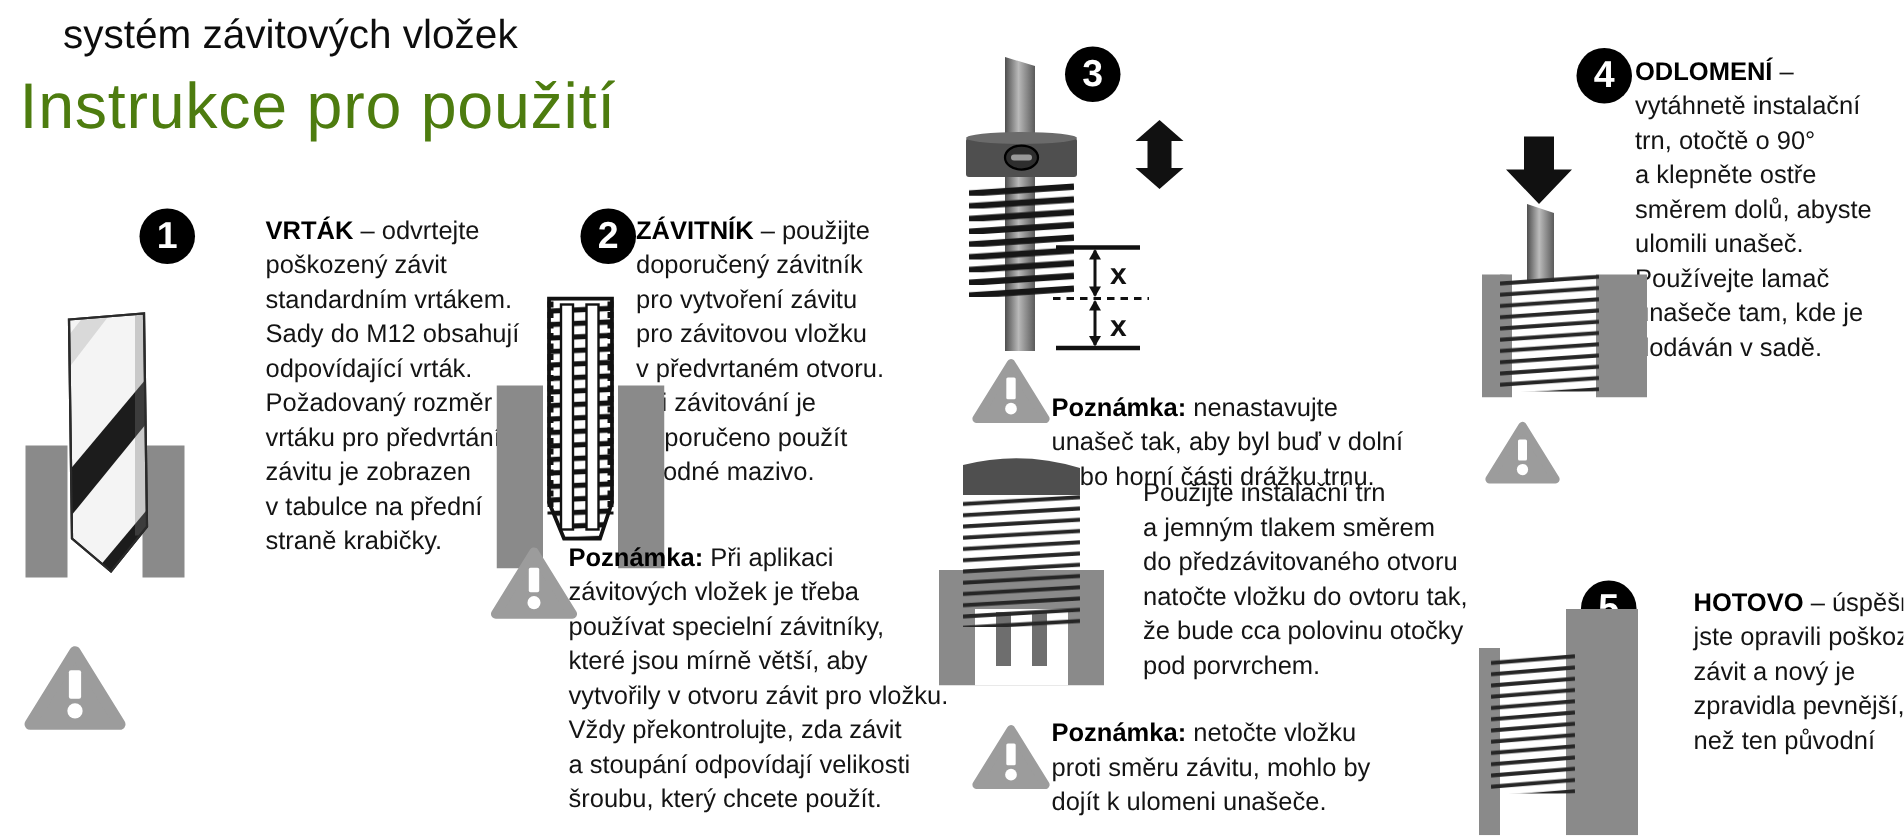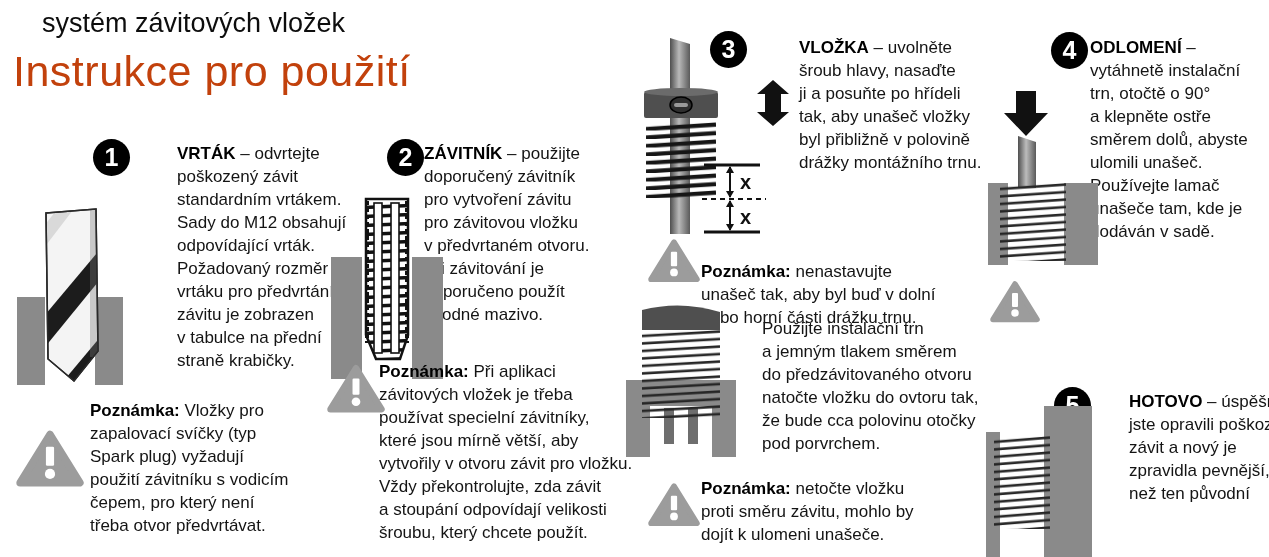--- a/index.html
+++ b/index.html
@@ -2,21 +2,21 @@
 <html><head>
 <meta charset="utf-8">
 <style>
   html,body{margin:0;padding:0;background:#fff;}
   .canvas{
     position:relative;width:1269px;height:557px;background:#ffffff;overflow:hidden;
     font-family:"Liberation Sans","DejaVu Sans",sans-serif;color:#111;
   }
   .abs{position:absolute;}
   .subtitle{font-size:27px;color:#0d0d0d;white-space:pre;}
-  .title{font-size:43px;color:#c2410c;white-space:pre;letter-spacing:0.5px;}
+  .title{font-size:43px;color:#4d7c0f;white-space:pre;letter-spacing:0.5px;}
   .steptext{font-size:17px;line-height:23px;white-space:pre;color:#141414;}
   .steptext b{font-weight:700;color:#000;}
   .badge{
     width:37px;height:37px;border-radius:50%;background:#000;color:#fff;
     display:flex;align-items:center;justify-content:center;
     font-size:25px;font-weight:700;
   }
   svg{display:block;}
 </style>
 </head>
@@ -65,26 +65,20 @@
       <polygon points="40,206 102,132 102,162 40,238" fill="#1c1c1c"></polygon>
       <polygon points="40,28 70,-10 86,-10 40,50" fill="#1c1c1c" opacity="0.12"></polygon>
       <rect x="90" y="4" width="9" height="150" fill="#777" opacity="0.35"></rect>
     </g>
     <polygon points="46,10 96,6 98,148 74,178 48,156" fill="none" stroke="#2a2a2a" stroke-width="1.5"></polygon>
   </svg>
 
   <svg class="abs" style="left:16px;top:429px;" width="68" height="60">
       <use href="#warn-tri" width="68" height="60"></use>
     </svg>
-  <div class="abs steptext" style="left:90px;top:399px;"><b>Poznámka:</b><span> Vložky pro
-zapalovací svíčky (typ
-Spark plug) vyžadují
-použití závitníku s vodicím
-čepem, pro který není
-třeba otvor předvrtávat.</span></div>
 
   <div class="abs badge" style="left:387px;top:139px;">
       <span>2</span>
     </div>
   <div class="abs steptext" style="left:424px;top:142px;"><b>ZÁVITNÍK</b><span> – použijte
 doporučený závitník
 pro vytvoření závitu
 pro závitovou vložku
 v předvrtaném otvoru.
 Při závitování je
@@ -153,26 +147,20 @@
     <line x1="28" y1="43" x2="28" y2="72" stroke="#111" stroke-width="2"></line>
     <polygon points="24,49 32,49 28,42" fill="#111"></polygon>
     <polygon points="24,66 32,66 28,73" fill="#111"></polygon>
     <text x="38" y="31" font-size="20" font-weight="700" fill="#111">x</text>
     <text x="38" y="66" font-size="20" font-weight="700" fill="#111">x</text>
   </svg>
 
   <div class="abs badge" style="left:710px;top:31px;">
       <span>3</span>
     </div>
-  <div class="abs steptext" style="left:799px;top:36px;"><b>VLOŽKA</b><span> – uvolněte
-šroub hlavy, nasaďte
-ji a posuňte po hřídeli
-tak, aby unašeč vložky
-byl přibližně v polovině
-drážky montážního trnu.</span></div>
 
   <svg class="abs" style="left:648px;top:238px;" width="52" height="46">
       <use href="#warn-tri" width="52" height="46"></use>
     </svg>
   <div class="abs steptext" style="left:701px;top:240px;margin-top:20px;"><b>Poznámka:</b><span> nenastavujte
 unašeč tak, aby byl buď v dolní
 nebo horní části drážku trnu.</span></div>
 
   <svg class="abs" style="left:626px;top:300px;" width="110" height="157" viewBox="0 0 110 157">
     <defs>

